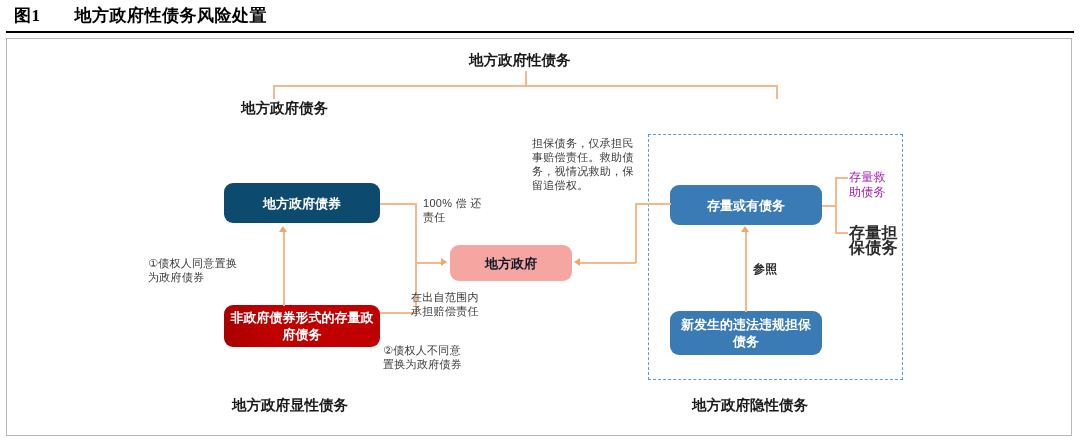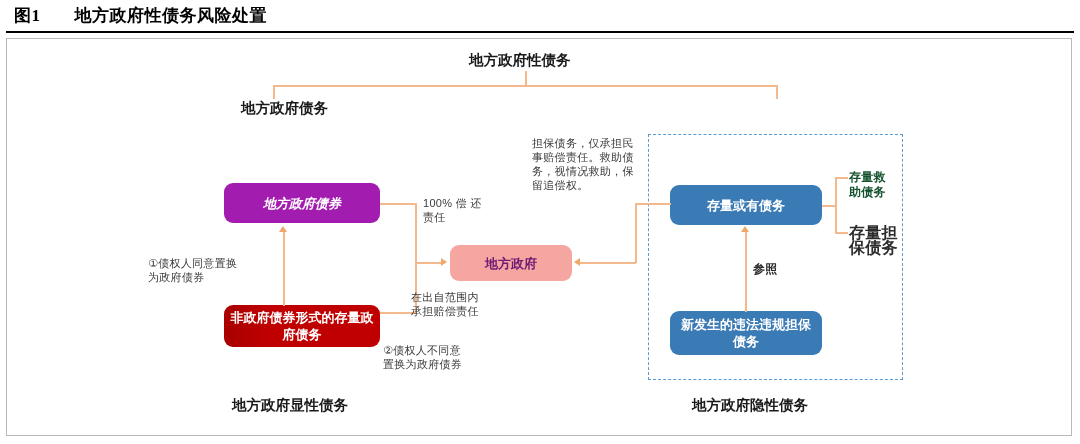--- a/index.html
+++ b/index.html
@@ -29,23 +29,23 @@
   .ln.v{width:1.5px;}
   .arw{position:absolute;width:0;height:0;}
   .arw.up{border-left:4px solid transparent;border-right:4px solid transparent;border-bottom:6px solid #f0a868;}
   .arw.right{border-top:4px solid transparent;border-bottom:4px solid transparent;border-left:6px solid #f0a868;}
   .arw.left{border-top:4px solid transparent;border-bottom:4px solid transparent;border-right:6px solid #f0a868;}
 
   
   .node{position:absolute;border-radius:9px;display:flex;align-items:center;justify-content:center;
         text-align:center;color:#fff;font-weight:700;font-size:13px;line-height:17px;
         font-family:"Liberation Serif","DejaVu Serif",serif;box-sizing:border-box;padding:2px 6px;}
-  .node.red{background:#a21caf;font-style:italic;}
+  .node.red{background:#0c4a6e;}
   .node.red2{background:linear-gradient(90deg,#a80000 0%,#c00000 30%,#c00000 100%);}
-  .node.pink{background:#f5a6a0;color:#701a75;}
+  .node.pink{background:#f5a6a0;color:#0f172a;}
   .node.blue{background:#3a7ab5;}
 
   
   .dashed{position:absolute;border:1px dashed #5b9bd5;box-sizing:border-box;background:transparent;}
 </style>
 </head>
 <body>
 
 <div id="root">
 
@@ -119,21 +119,21 @@
   <div class="arw left" style="left:574px;top:258px;"></div>
 
   <div class="ln v" style="left:745px;top:232px;height:80px;"></div>
   <div class="arw up" style="left:741px;top:226px;"></div>
 
   <div class="ln h" style="left:822px;top:205px;width:14px;"></div>
   <div class="ln v" style="left:835px;top:177px;height:56px;"></div>
   <div class="ln h" style="left:835px;top:177px;width:13px;"></div>
   <div class="ln h" style="left:835px;top:232px;width:13px;"></div>
 
-  <div class="note" style="left:849px;top:170px;font-size:12px;line-height:15px;font-weight:700;color:#14532d;">
+  <div class="note" style="left:849px;top:170px;font-size:12px;line-height:15px;font-weight:400;color:#a21caf;">
     <div>存量救</div>
     <div>助债务</div>
   </div>
 
   <div class="note" style="left:849px;top:225px;font-size:16px;line-height:15px;font-weight:700;color:#2b2b2b;">
     <div>存量担</div>
     <div>保债务</div>
   </div>
 
   <div class="note" style="left:532px;top:136px;">

